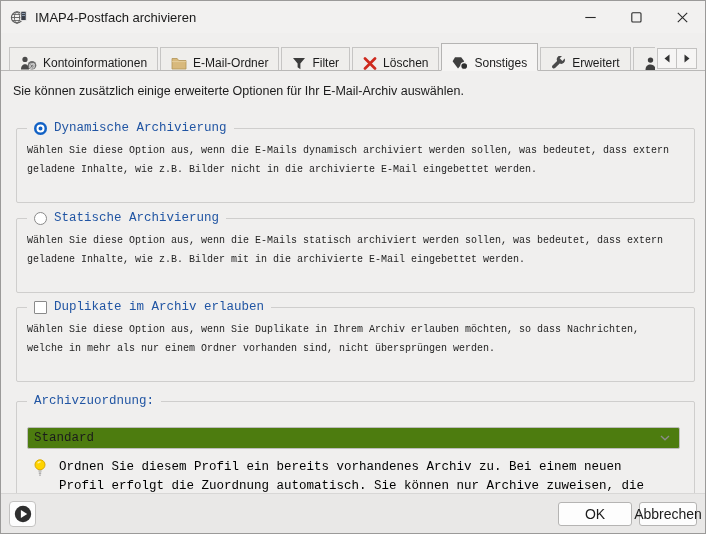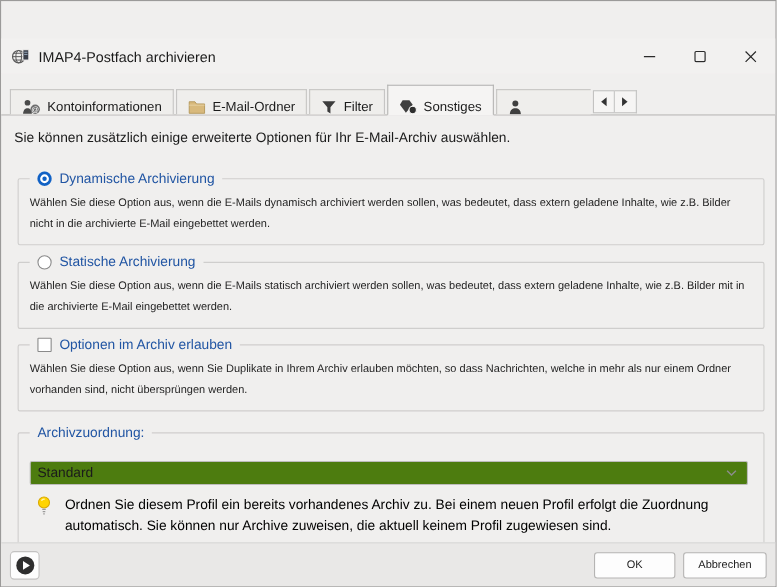--- a/index.html
+++ b/index.html
@@ -6,21 +6,21 @@
   html,body { background:#cfcfcf; }
   body { font-family:"Liberation Sans", sans-serif; color:#1b1b1b; }
 
   .window {
     position:relative; width:706px; height:534px;
     background:#f0efee; border:1px solid #9b9a99;
     overflow:hidden; display:flex; flex-direction:column;
   }
 
   
-  .titlebar { height:32px; background:#f2f1f0; display:flex; align-items:center; flex:0 0 auto;margin-top:34px; }
+  .titlebar { height:32px; background:#f2f1f0; display:flex; align-items:center; flex:0 0 auto; }
   .titlebar .app-icon { margin:0 8px 0 9px; display:flex; }
   .titlebar .title { font-size:13px; color:#1a1a1a; }
   .win-controls { margin-left:auto; display:flex; height:100%; }
   .win-btn { width:46px; height:100%; display:flex; align-items:center; justify-content:center; cursor:default; }
 
   
   .tabstrip {
     flex:0 0 auto; display:flex; align-items:flex-end;
     padding:10px 8px 0 8px; height:38px;
     border-bottom:1px solid #b9b8b7; background:#f0efee;
@@ -43,21 +43,21 @@
     display:flex; align-items:center; justify-content:center; cursor:default;
   }
   .tab-scroll .sbtn + .sbtn { border-left:none; }
 
   
   .pane { flex:1 1 auto; padding:0 10px; overflow:hidden; }
   .intro { margin:13px 0 0 2px; font-size:12.5px; }
 
   .group {
     position:relative; border:1px solid #cfcecd; border-radius:2px;
-    margin-left:5px; padding:12px 14px 9px 10px;
+    margin-left:5px; padding:12px 14px 23px 10px;font-family:Liberation Mono, monospace;
   }
   .g1 { margin-top:30px; }
   .g2 { margin-top:15px; }
   .g3 { margin-top:14px; }
   .g4 { margin-top:19px; padding-bottom:12px; }
   .legend {
     position:absolute; top:-9px; left:10px;
     display:flex; align-items:center; gap:7px;
     background:#f0efee; padding:0 7px; line-height:17px;
   }
@@ -84,25 +84,25 @@
   .footer {
     flex:0 0 auto; height:40px; background:#e9e8e7; border-top:1px solid #d8d7d6;
     display:flex; align-items:center; padding:0 8px;
   }
   .icon-btn {
     width:27px; height:26px; background:#fdfdfd; border:1px solid #c3c2c1; border-radius:4px;
     display:flex; align-items:center; justify-content:center; cursor:default;
   }
   .btn {
     height:24px; background:#fdfdfd; border:1px solid #b5b4b3; border-radius:3px;
-    font-size:10px; font-family:"Liberation Sans", sans-serif; color:#1b1b1b;
+    font-size:14px; font-family:"Liberation Sans", sans-serif; color:#1b1b1b;
     display:flex; align-items:center; justify-content:center; cursor:default;
   }
   .btn.ok { width:74px; margin-left:auto; }
-  .btn.cancel { width:76px; margin-left:7px; }
+  .btn.cancel { width:58px; margin-left:7px; }
 </style>
 </head>
 <body>
 
 <div class="window">
 
   <div class="titlebar">
     <span class="app-icon">
       <svg width="17" height="16" viewBox="0 0 17 16">
         <circle cx="7" cy="8.5" r="5.6" fill="none" stroke="#5a5a5a" stroke-width="1.1"></circle>
@@ -154,28 +154,44 @@
       <span class="tlabel">E-Mail-Ordner</span>
     </div>
     <div class="tab">
       <span class="ticon">
         <svg width="14" height="13" viewBox="0 0 14 13">
           <path d="M1 1 h12 L8.4 6.6 v5.6 L5.6 10.3 V6.6 z" fill="#3c3c3c"></path>
         </svg>
       </span>
       <span class="tlabel">Filter</span>
     </div>
+    <div class="tab">
+      <span class="ticon">
+        <svg width="14" height="13" viewBox="0 0 14 13">
+          <path d="M2 1.5 L12 11.5 M12 1.5 L2 11.5" stroke="#ce2a1e" stroke-width="2.7" stroke-linecap="round"></path>
+        </svg>
+      </span>
+      <span class="tlabel">Löschen</span>
+    </div>
     <div class="tab active">
       <span class="ticon">
         <svg width="16" height="14" viewBox="0 0 16 14">
           <path d="M3 1.2 h6.2 l3 4 L6 12.5 L0.6 5.2 z" fill="#3f3f3f"></path>
           <circle cx="12.2" cy="10" r="3.4" fill="#2f2f2f" stroke="#f5f4f3" stroke-width="1.1"></circle>
         </svg>
       </span>
       <span class="tlabel">Sonstiges</span>
+    </div>
+    <div class="tab">
+      <span class="ticon">
+        <svg width="15" height="14" viewBox="0 0 15 14">
+          <path d="M13.6 2.6 a3.7 3.7 0 0 1 -4.9 4.9 L4.1 12.1 a1.85 1.85 0 0 1 -2.6 -2.6 L6.1 4.9 a3.7 3.7 0 0 1 4.9 -4.9 L8.7 2.3 l2.7 2.7 z" fill="#4a4a4a"></path>
+        </svg>
+      </span>
+      <span class="tlabel">Erweitert</span>
     </div>
     <div class="tab clipped">
       <span class="ticon">
         <svg width="13" height="13" viewBox="0 0 13 13">
           <circle cx="6.5" cy="3.1" r="2.7" fill="#3f3f3f"></circle>
           <path d="M1.5 13 c0-4 2.3-5.6 5-5.6 s5 1.6 5 5.6 z" fill="#3f3f3f"></path>
         </svg>
       </span>
 
     </div>
@@ -208,21 +224,21 @@
       <div class="legend">
         <span class="radio"></span>
         <span class="glabel">Statische Archivierung</span>
       </div>
       <div class="desc">Wählen Sie diese Option aus, wenn die E-Mails statisch archiviert werden sollen, was bedeutet, dass extern geladene Inhalte, wie z.B. Bilder mit in die archivierte E-Mail eingebettet werden.</div>
     </div>
 
     <div class="group g3">
       <div class="legend">
         <span class="checkbox"></span>
-        <span class="glabel">Optionen im Archiv erlauben</span>
+        <span class="glabel">Duplikate im Archiv erlauben</span>
       </div>
       <div class="desc">Wählen Sie diese Option aus, wenn Sie Duplikate in Ihrem Archiv erlauben möchten, so dass Nachrichten, welche in mehr als nur einem Ordner vorhanden sind, nicht übersprüngen werden.</div>
     </div>
 
     <div class="group g4">
       <div class="legend">
         <span class="glabel">Archivzuordnung:</span>
       </div>
       <div class="combobox">
         <span class="cvalue">Standard</span>

